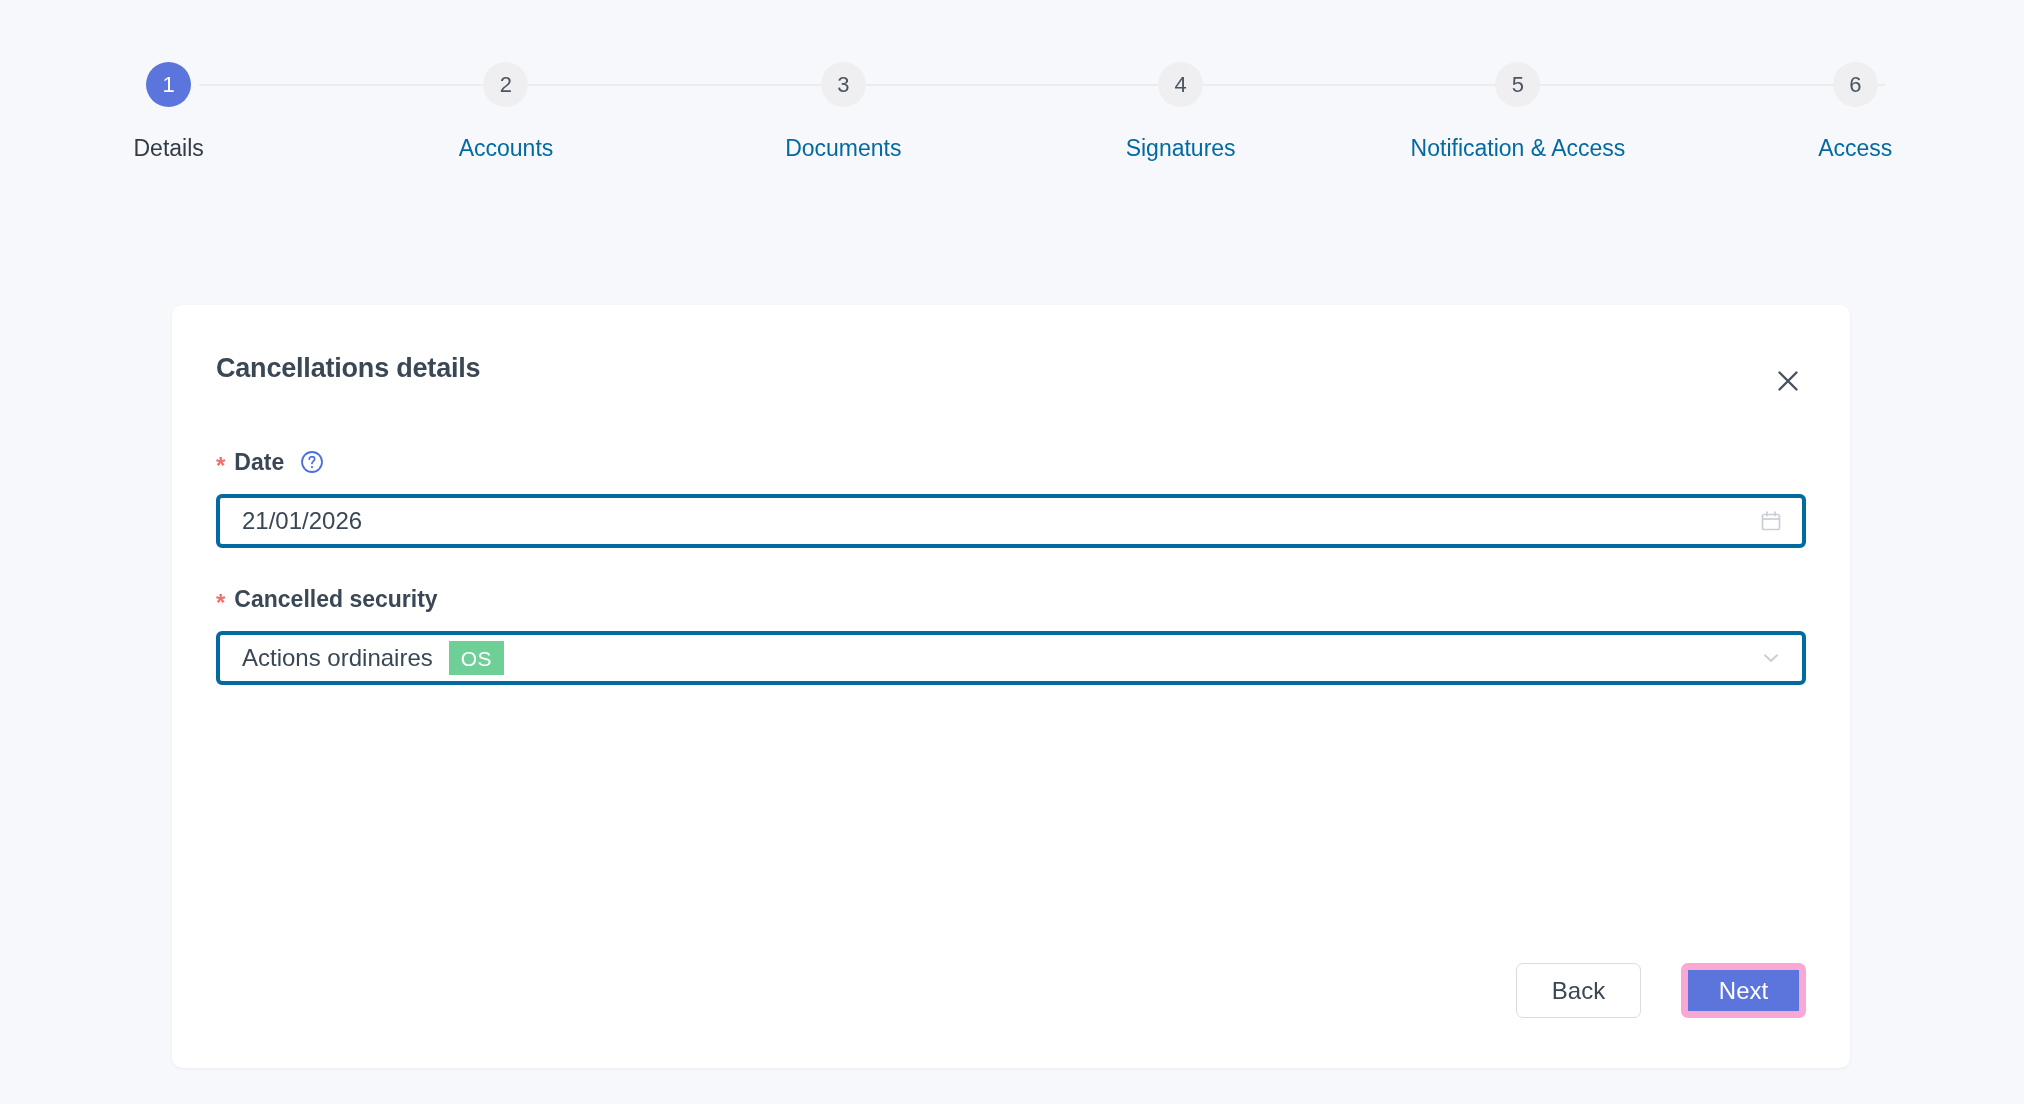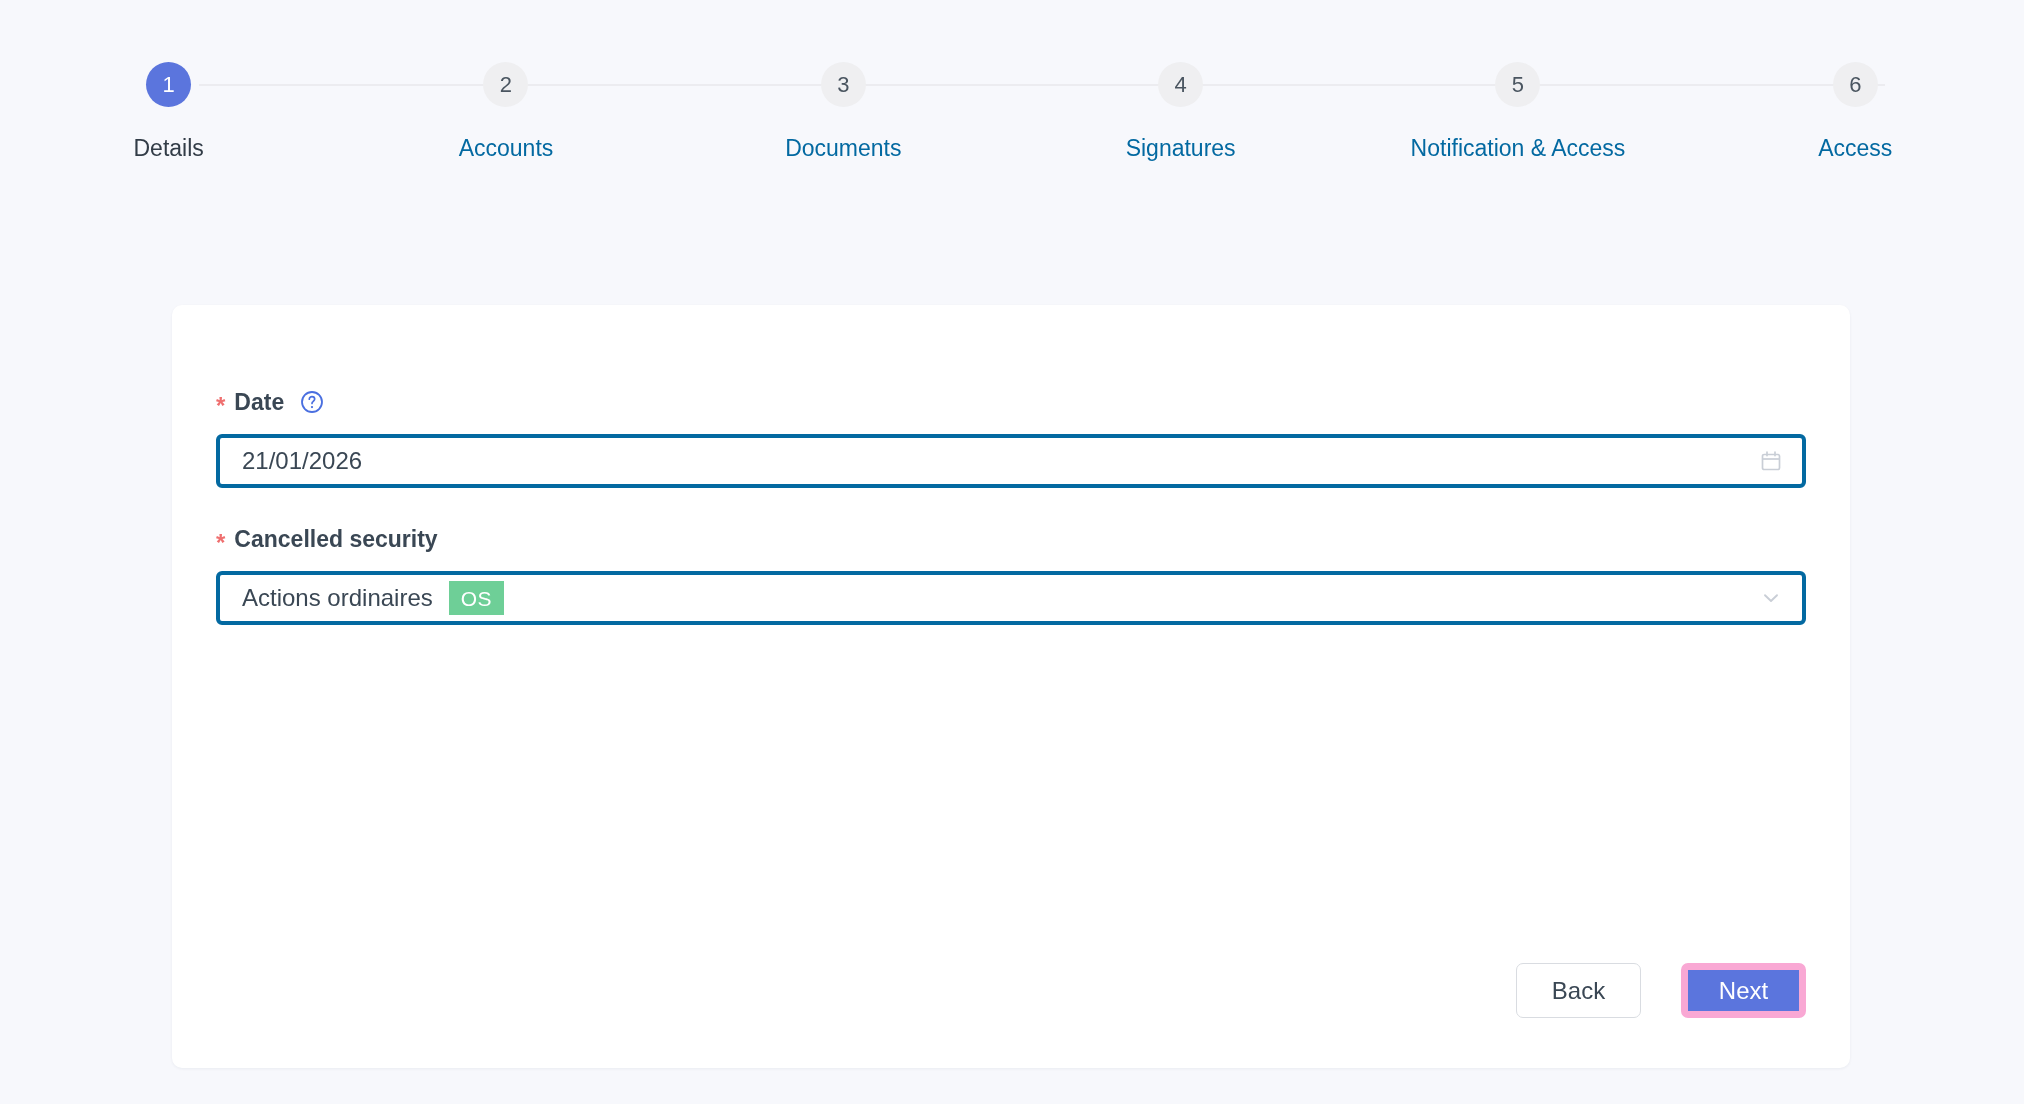--- a/index.html
+++ b/index.html
@@ -251,20 +251,30 @@
   <div class="step">
 
     <div class="step-circle">6</div>
     <div class="step-label">Access</div>
   </div>
 
 </div>
 
 <div class="card">
 
+  <div class="card-header">
+    <div class="card-title">Cancellations details</div>
+    <div class="close-btn">
+      <span>
+        <svg width="26" height="26" viewBox="0 0 26 26" fill="none">
+          <path d="M4.5 4.5 L21.5 21.5 M21.5 4.5 L4.5 21.5" stroke="#48525e" stroke-width="2.4" stroke-linecap="round"></path>
+        </svg>
+      </span>
+    </div>
+  </div>
 
   <div class="field first">
     <div class="field-label">
       <span class="req-star">*</span>
       <span>Date</span>
       <span class="help-icon">
         <svg width="24" height="24" viewBox="0 0 24 24" fill="none">
           <circle cx="12" cy="12" r="10" stroke="#4a6fe0" stroke-width="1.8"></circle>
           <path d="M9.3 9.2c0-1.5 1.2-2.6 2.7-2.6s2.7 1 2.7 2.5c0 1.3-.9 1.9-1.7 2.5-.7.5-1 1-1 1.8" stroke="#4a6fe0" stroke-width="1.7" stroke-linecap="round" fill="none"></path>
           <circle cx="12" cy="17.1" r="1.15" fill="#4a6fe0"></circle>

